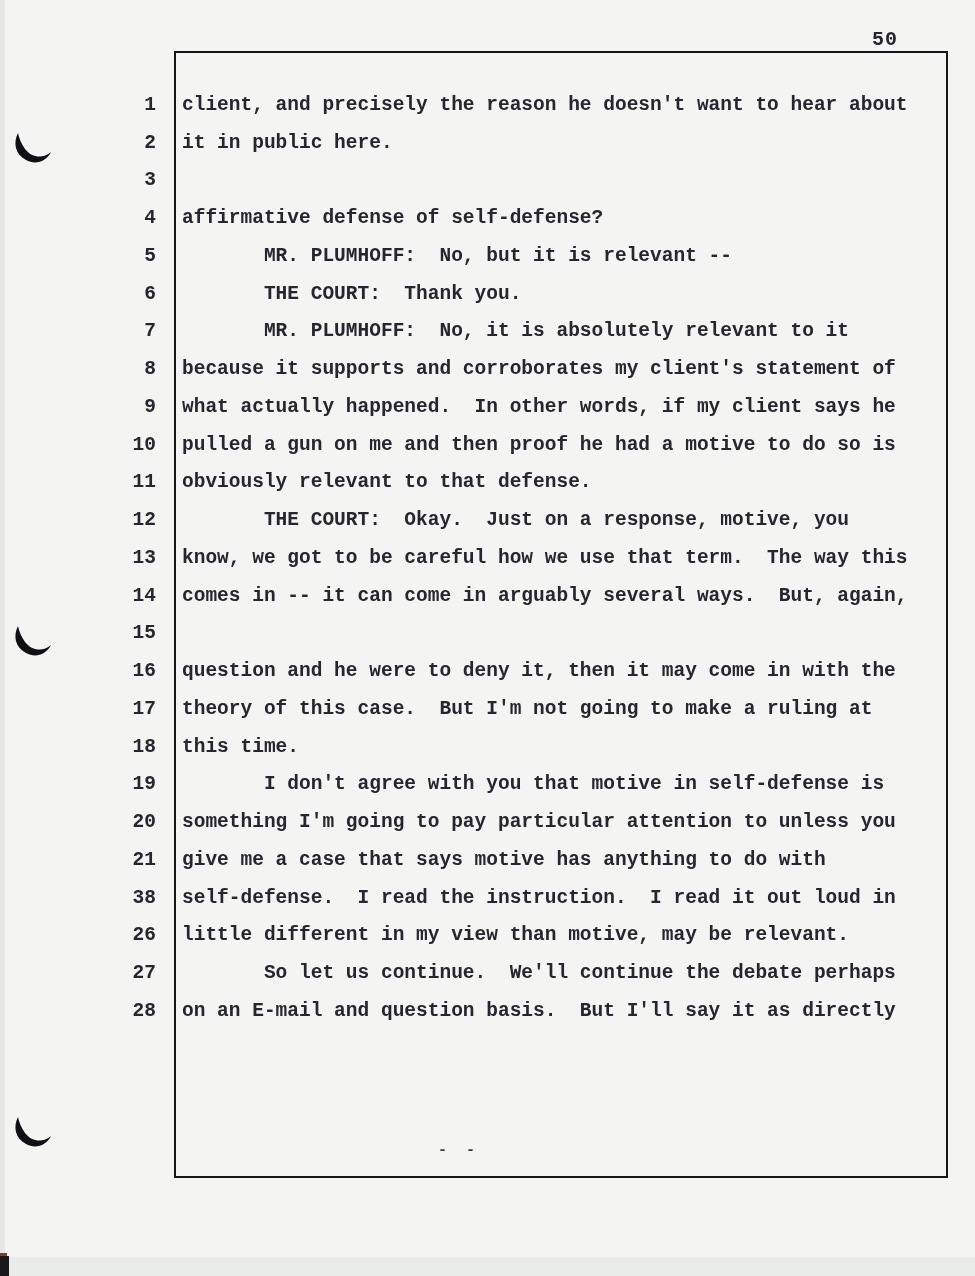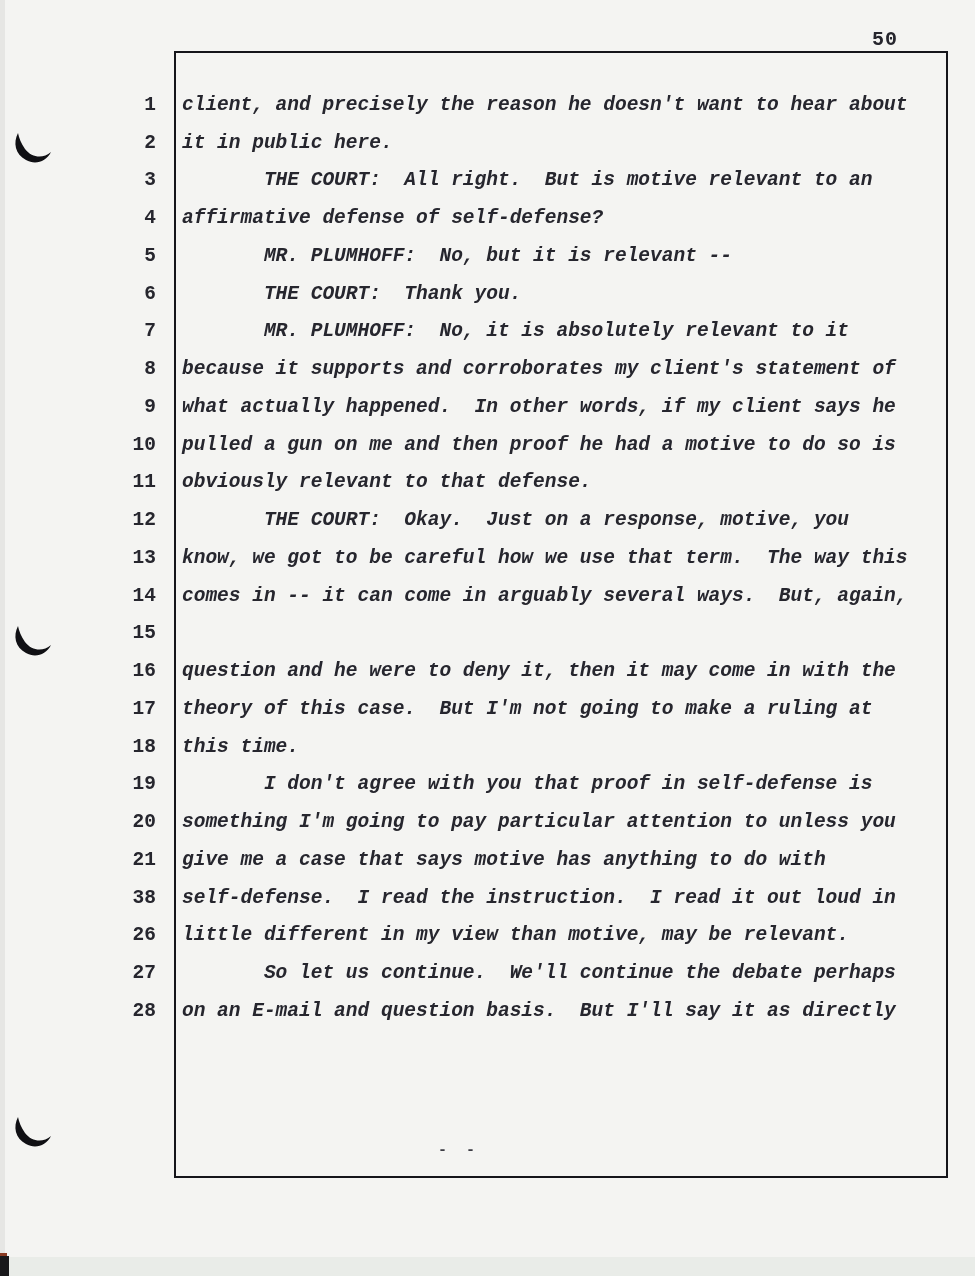--- a/index.html
+++ b/index.html
@@ -54,21 +54,20 @@
     font-size: 19.5px;
   }
   .num {
     flex: none;
     width: 156px;
     text-align: right;
   }
   .txt {
     padding-left: 26px;
     white-space: pre;
-    font-style: italic;
   }
   .hole-punch {
     position: absolute;
     width: 40px; height: 36px;
   }
   .hp1 { left: 13px; top: 131px; }
   .hp2 { left: 13px; top: 624px; }
   .hp3 { left: 13px; top: 1115px; }
   .footer-mark {
     position: absolute;
@@ -105,21 +104,20 @@
     <span class="txt">client, and precisely the reason he doesn't want to hear about</span>
   </div>
 
   <div class="row">
     <span class="num">2</span>
     <span class="txt">it in public here.</span>
   </div>
 
   <div class="row">
     <span class="num">3</span>
-    <span class="txt">       THE COURT:  All right.  But is motive relevant to an</span>
   </div>
 
   <div class="row">
     <span class="num">4</span>
     <span class="txt">affirmative defense of self-defense?</span>
   </div>
 
   <div class="row">
     <span class="num">5</span>
     <span class="txt">       MR. PLUMHOFF:  No, but it is relevant --</span>
@@ -184,21 +182,21 @@
     <span class="txt">theory of this case.  But I'm not going to make a ruling at</span>
   </div>
 
   <div class="row">
     <span class="num">18</span>
     <span class="txt">this time.</span>
   </div>
 
   <div class="row">
     <span class="num">19</span>
-    <span class="txt">       I don't agree with you that proof in self-defense is</span>
+    <span class="txt">       I don't agree with you that motive in self-defense is</span>
   </div>
 
   <div class="row">
     <span class="num">20</span>
     <span class="txt">something I'm going to pay particular attention to unless you</span>
   </div>
 
   <div class="row">
     <span class="num">21</span>
     <span class="txt">give me a case that says motive has anything to do with</span>

